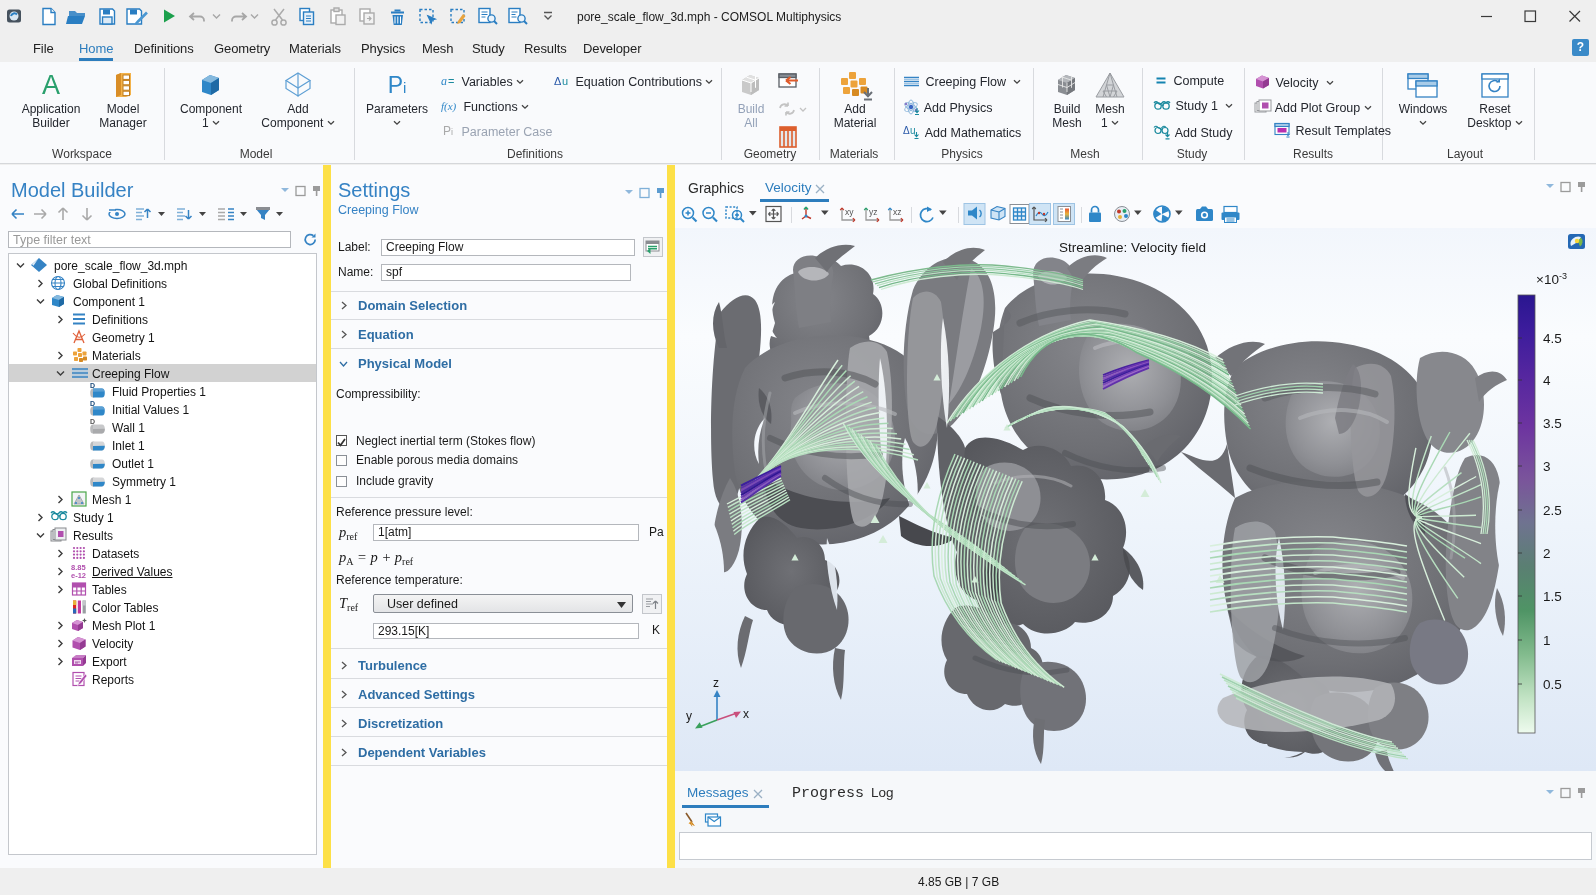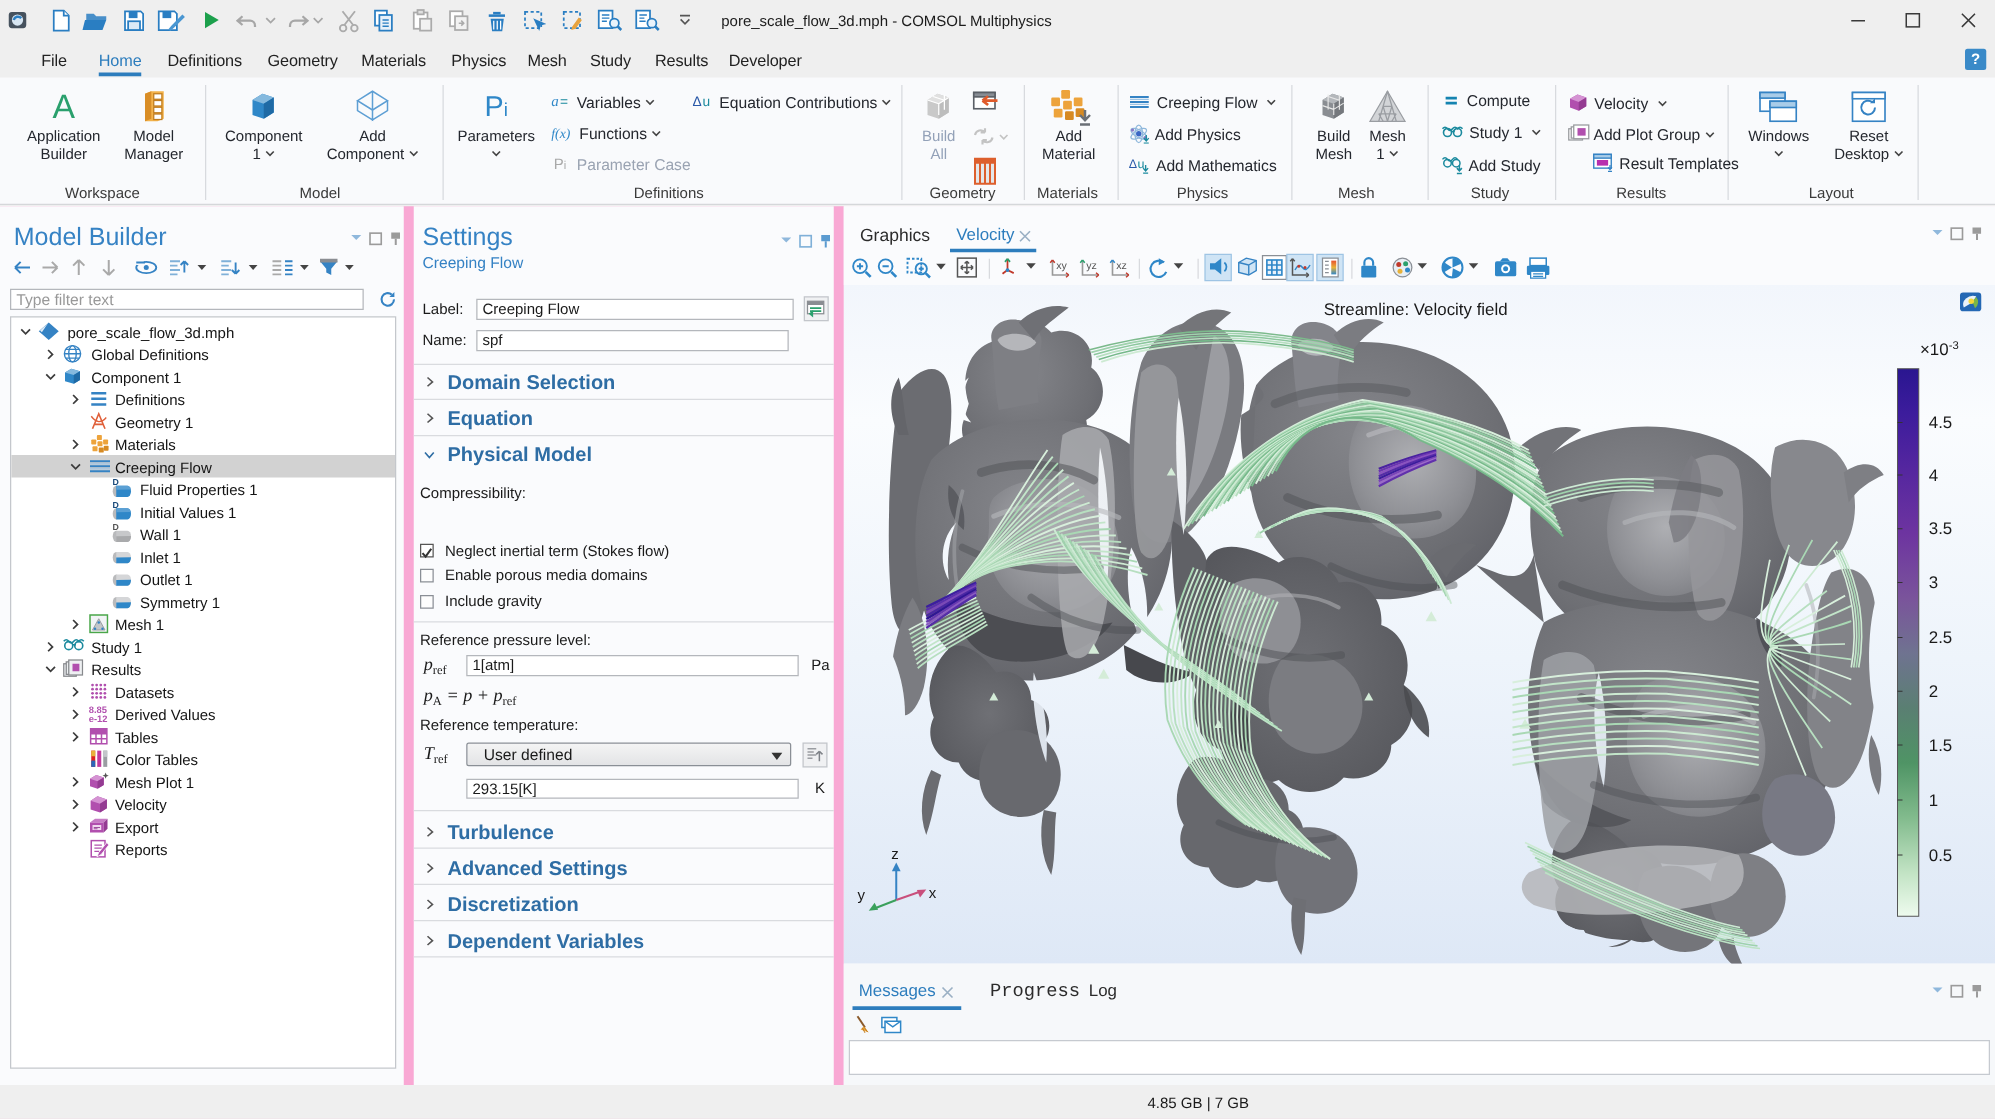--- a/index.html
+++ b/index.html
@@ -19,28 +19,28 @@
 #ribbon { position:absolute; left:0; top:62px; width:1596px; height:102px; background:#f9fafc; border-bottom:1px solid #d5d7da; }
 .rsep { position:absolute; top:6px; height:92px; width:1px; background:#d8dade; }
 .rlabel { position:absolute; top:85px; font-size:12px; color:#3a3a3a; width:120px; text-align:center; }
 .bigbtn { position:absolute; top:8px; width:74px; text-align:center; font-size:12px; color:#24272e; }
 .bigbtn .bicon { height:30px; margin-bottom:3px; }
 .bigbtn .btext { line-height:13.5px; }
 .smallrow { position:absolute; height:16px; font-size:12.5px; color:#24272e; white-space:nowrap; }
 .smallrow svg { vertical-align:-3px; }
 .gray { color:#9aa3b2; }
 
-#main { position:absolute; left:0; top:165px; width:1596px; height:703px; background:#f9a8d4; }
+#main { position:absolute; left:0; top:165px; width:1596px; height:703px; background:#fde047; }
 .panel { position:absolute; top:0; height:703px; background:#fafbfd; }
 #leftpanel { left:0; width:323px; }
 #settings { left:331px; width:336px; font-size:12px;padding-left:45px; }
 #graphics { left:675px; width:921px; }
 .ptitle { font-size:20px; color:#3582c4; }
 .bluesub { font-size:12.5px; color:#3582c4; }
-.sechead { font-size:16px; color:#2e6da4; font-weight:bold; }
+.sechead { font-size:13px; color:#2e6da4; font-weight:bold; }
 .inp { position:absolute; background:#fff; border:1px solid #b4b7bc; font-size:12px; padding-left:4px; }
 .sep { position:absolute; height:1px; background:#d9dbdf; }
 
 #treebox { position:absolute; left:8px; top:88px; width:309px; height:602px; background:#fff; border:1px solid #c4c7cc; overflow:hidden; }
 .trow { position:absolute; left:0; width:307px; height:18px; font-size:12px; color:#141414; white-space:nowrap; }
 .trow .tx { position:absolute; top:2.5px; }
 .trow svg { position:absolute; top:1px; }
 
 #gtabs { position:absolute; left:0; top:0; width:921px; height:37px; background:#fafbfd; }
 #gtoolbar { position:absolute; left:0; top:37px; width:921px; height:26px; background:#fafbfd; }
@@ -689,21 +689,21 @@
           <span class="tx" style="left:83px;">Datasets</span>
         </div>
       <div class="trow" style="top:308px;">
           <svg class="tchv" style="left:47px;top:5px;position:absolute;" width="9" height="9">
             <path d="M2.5 1 l3.5 3.5 -3.5 3.5" stroke="#3c3c3c" stroke-width="1.4" fill="none"></path>
           </svg>
           <svg style="left:61.5px;" width="17" height="16" viewBox="0 0 17 16">
             <text x="0" y="7" font-size="7.5" font-weight="bold" fill="#b14fae">8.85</text>
             <text x="0" y="14.5" font-size="7.5" font-weight="bold" fill="#b14fae">e-12</text>
           </svg>
-          <span class="tx" style="left:83px;">Derived Values</span>
+          <span class="tx" style="left:83px;text-decoration:underline;">Derived Values</span>
         </div>
       <div class="trow" style="top:326px;">
           <svg class="tchv" style="left:47px;top:5px;position:absolute;" width="9" height="9">
             <path d="M2.5 1 l3.5 3.5 -3.5 3.5" stroke="#3c3c3c" stroke-width="1.4" fill="none"></path>
           </svg>
           <svg style="left:61.5px;" width="16" height="16" viewBox="0 0 16 16">
             <rect x="1.5" y="2" width="13" height="12" fill="#fff" stroke="#b14fae" stroke-width="1.2"></rect>
             <path d="M1.5 6 h13 M1.5 10 h13 M5.8 2 v12 M10.2 2 v12" stroke="#b14fae" stroke-width="1.2"></path>
             <rect x="1.5" y="2" width="13" height="4" fill="#b14fae"></rect>
           </svg>

